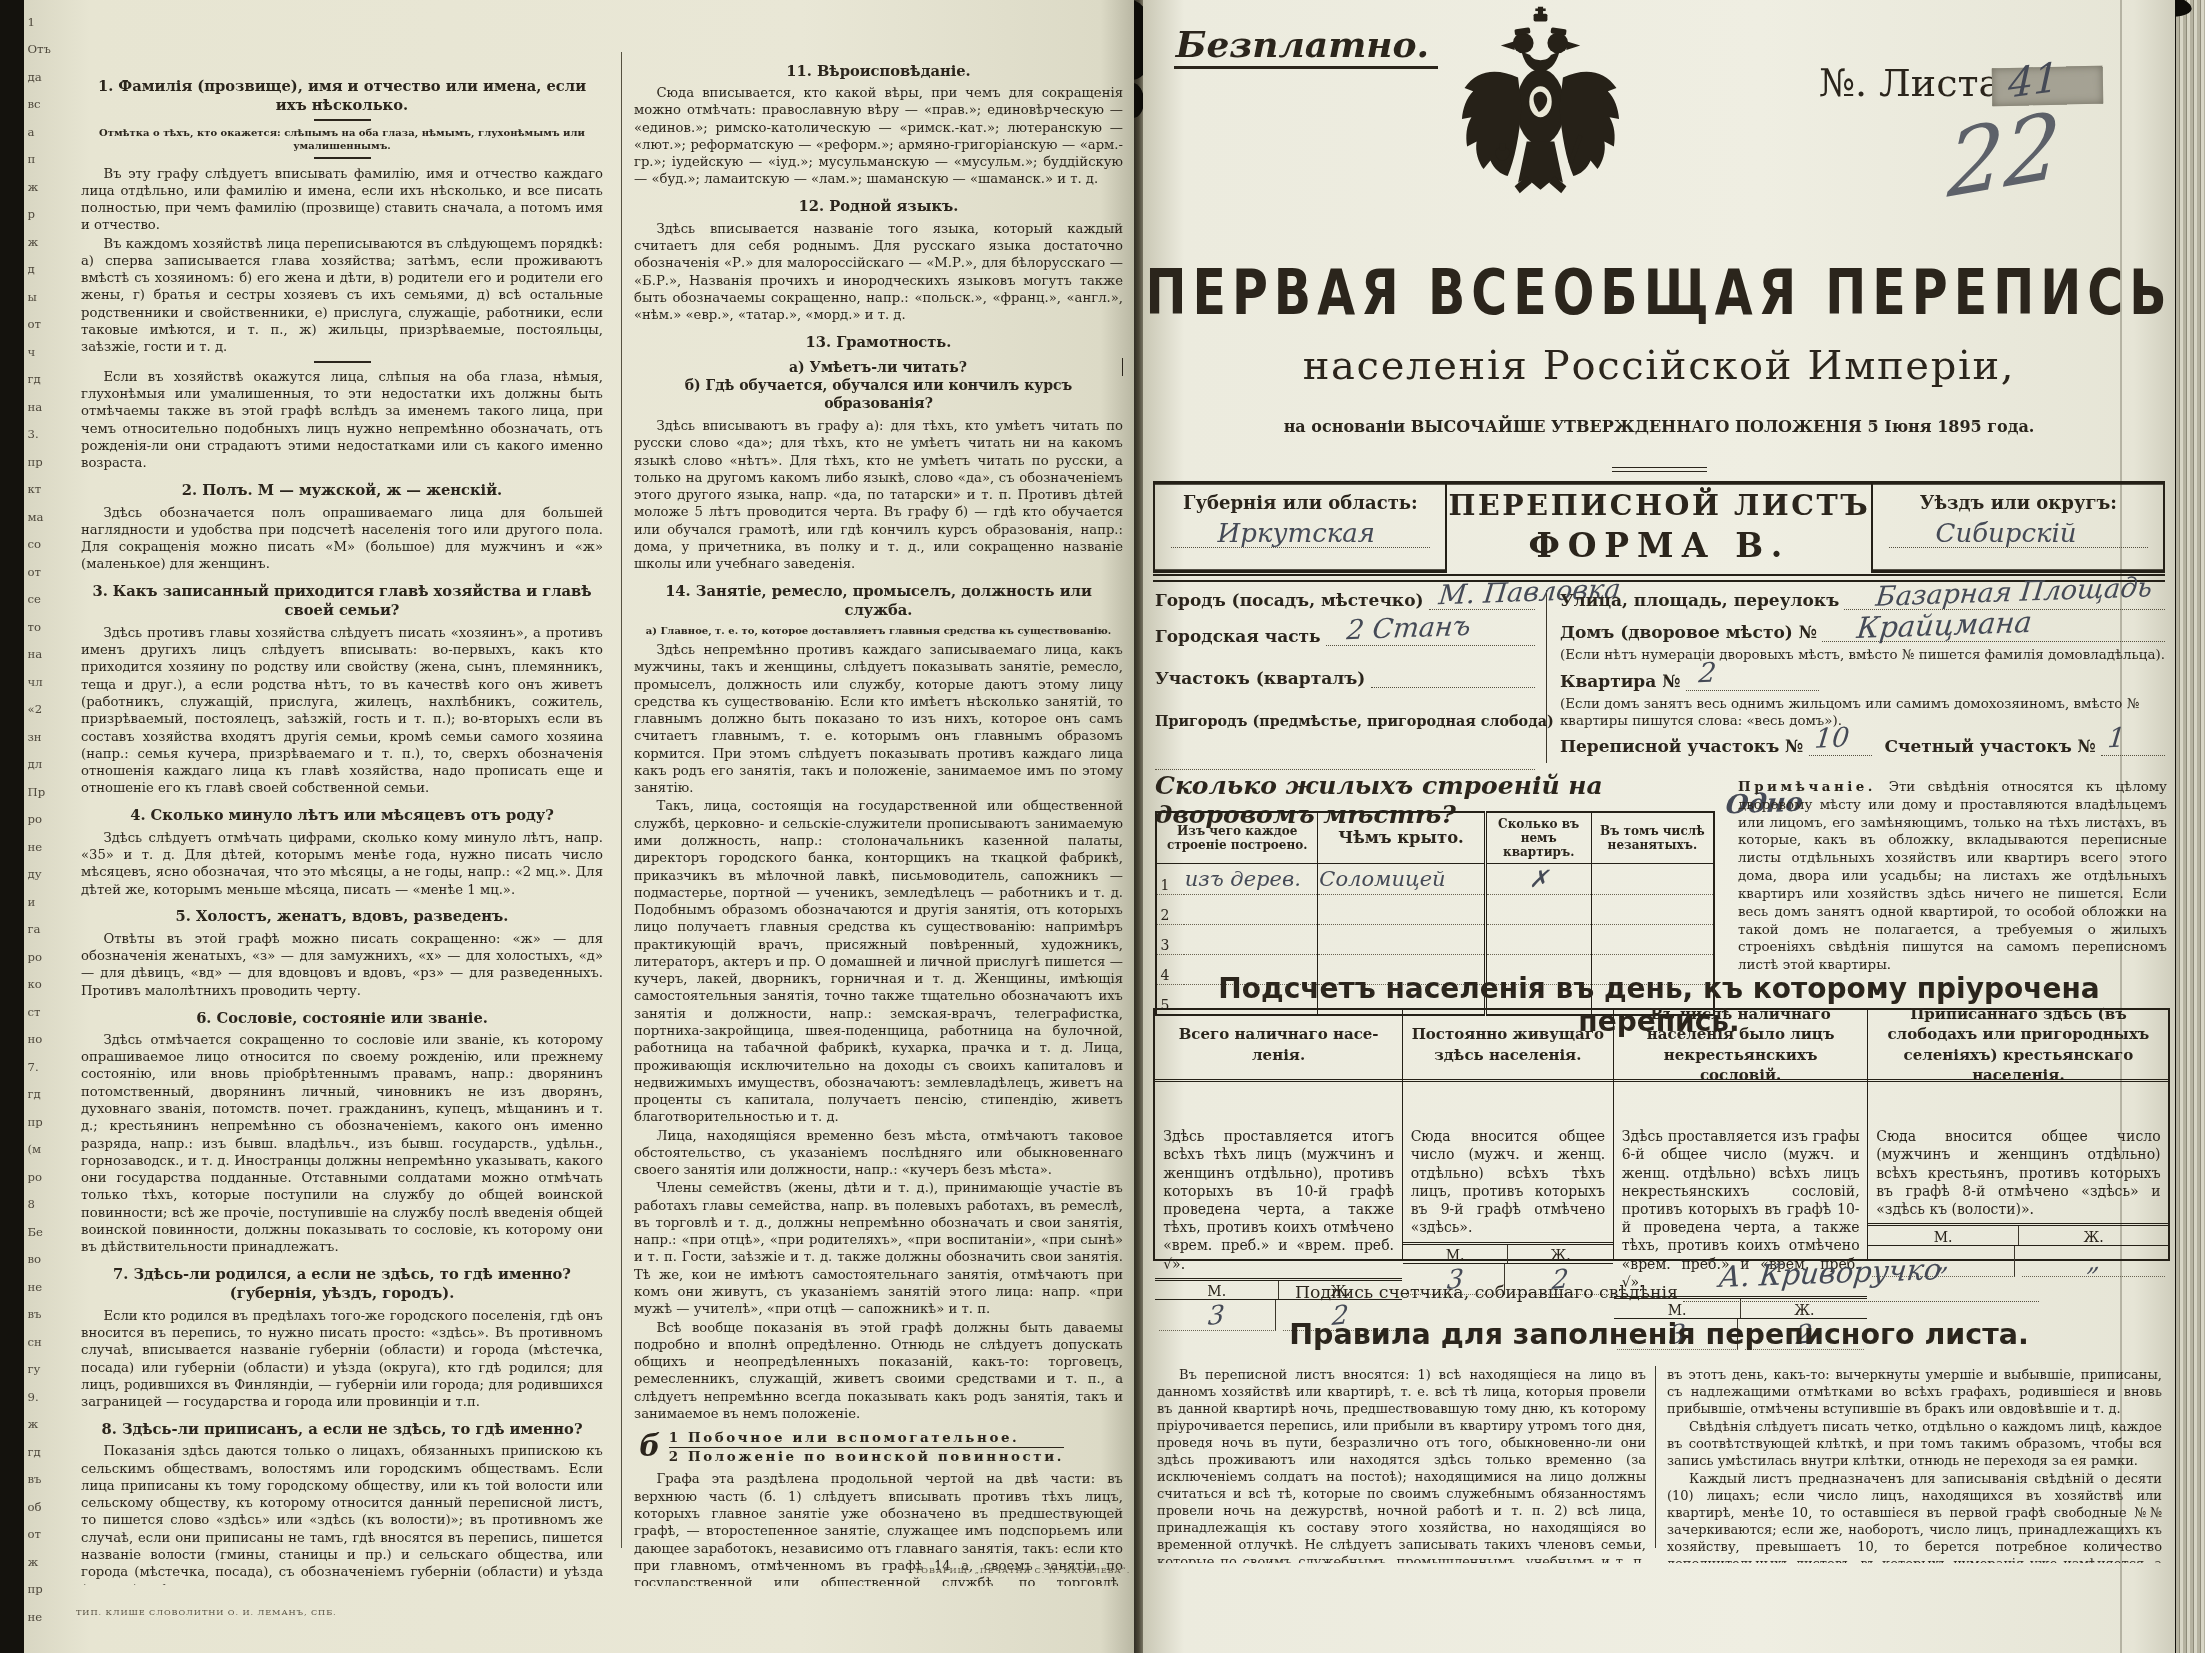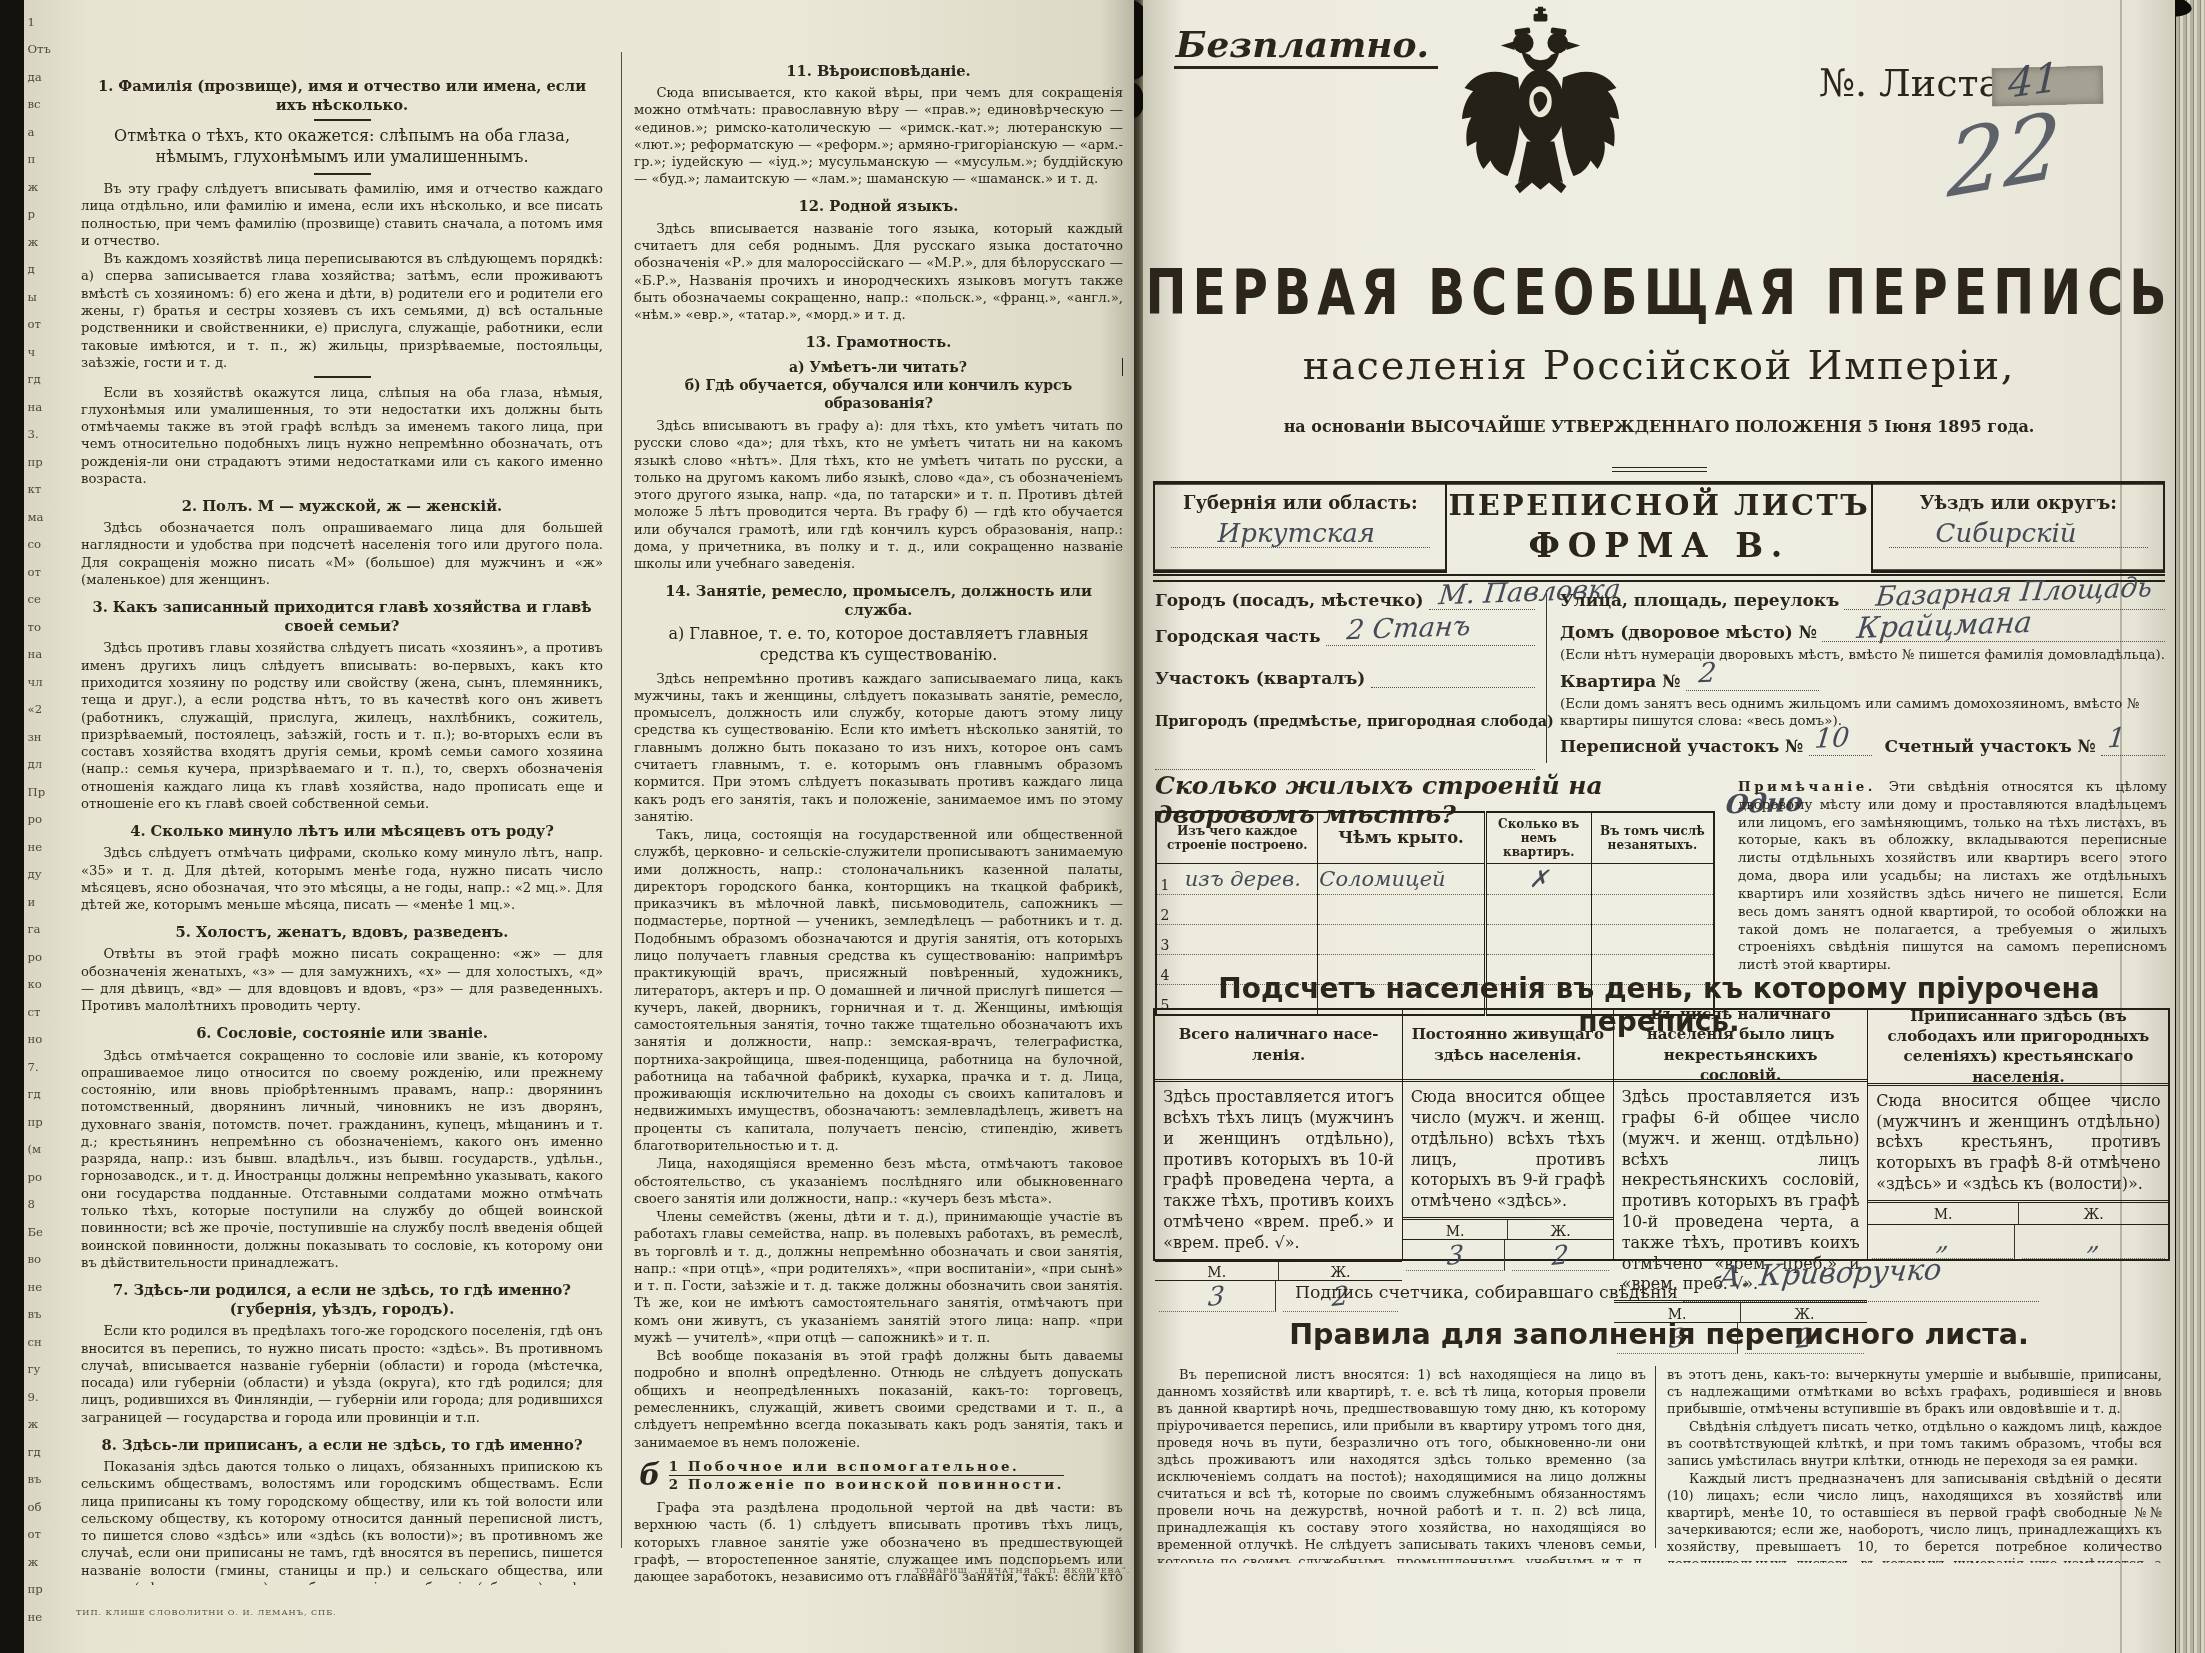--- a/index.html
+++ b/index.html
@@ -14,21 +14,21 @@
          background:repeating-linear-gradient(90deg,#b5b2a0 0 2.6px,#8e8b79 2.6px 4.3px,#d8d6c6 4.3px 7px);}
   .blob{position:absolute;background:#0e0d09;border-radius:40% 60% 55% 45%;}
   
   .edgecol{position:absolute;left:3.5px;top:8.6px;width:38px;font-size:11.7px;line-height:2.35;
            color:#4e483c;text-align:left;overflow:hidden;height:1626px;}
   .lcol{position:absolute;overflow:hidden;font-size:13.2px;line-height:1.31;text-align:justify;}
   .col1{left:57px;top:67px;width:522px;height:1518px;}
   .col2{left:610px;top:52px;width:489px;height:1534px;}
   .colsep{position:absolute;left:597px;top:52px;width:1.3px;height:1496px;background:#55503f;}
   .blk-h{font-weight:700;text-align:center;font-size:14.7px;line-height:1.3;margin:8.6px 3.5px 4.3px;text-indent:0;}
-  .blk-h2{font-weight:400;text-align:center;font-size:16px;line-height:1.3;margin:5.2px 1.7px 3.5px;text-indent:0;}
+  .blk-h2{font-weight:700;text-align:center;font-size:10px;line-height:1.3;margin:5.2px 1.7px 3.5px;text-indent:0;}
   .blk-p{text-indent:1.7em;margin:0 0 0.9px;}
   .blk-pn{text-indent:0;margin:0 0 0.9px;}
   .blk-rule{width:57px;border-top:2.2px solid #2b251c;margin:5.2px auto;}
   .blk-duo{display:flex;margin:7px 0 4.3px;font-weight:700;text-align:center;font-size:14px;line-height:1.3;flex-direction:column;}
   .blk-duo>div{flex:1;padding:0 5.2px;}
   .blk-duo>div:first-child{border-right:1.3px solid #2b251c;}
   .blk-brace{display:flex;align-items:center;margin:6px 0 4.3px;}
   .brace-b{font-size:29px;font-style:italic;margin:0 8.6px 0 5.2px;font-weight:700;}
   .brace-lines div{font-weight:700;letter-spacing:2.6px;font-size:13.4px;}
   .brace-lines div:first-child{border-bottom:1.3px solid #2b251c;}
@@ -80,21 +80,21 @@
   .bld .hand{font-size:21px;white-space:nowrap;}
   .note{position:absolute;left:595px;top:778px;width:429px;font-size:13.4px;line-height:1.33;text-align:justify;}
   .note .nl{letter-spacing:3.5px;font-weight:700;}
   .pophead{position:absolute;left:0;top:972px;width:100%;text-align:center;font-family:"DejaVu Sans",sans-serif;
            font-weight:bold;font-size:28px;}
   .pop{position:absolute;left:10.4px;top:1008px;width:1013px;height:249px;border:2.6px solid #242017;display:flex;}
   .pgroup{display:flex;flex-direction:column;border-left:1.7px solid #242017;}
   .pgroup:first-child{border-left:none;}
   .ptitle{min-height:62px;display:flex;align-items:center;justify-content:center;text-align:center;
           font-weight:700;font-size:15px;line-height:1.35;padding:3.5px 7px;border-bottom:3.5px double #242017;}
-  .pbody{flex:1;font-size:16px;line-height:1.3;text-align:justify;padding:5.2px 7.8px;border-bottom:3.5px double #242017;}
+  .pbody{flex:1;font-size:14px;line-height:1.3;text-align:justify;padding:5.2px 7.8px;border-bottom:3.5px double #242017;margin-top:40px;}
   .pmf{display:flex;height:26px;border-bottom:1.7px solid #242017;}
   .pmf div{flex:1;text-align:center;font-size:14px;padding-top:2.6px;}
   .pmf div:first-child{border-right:0.9px solid #3c372b;}
   .pvals{display:flex;height:42px;}
   .pvals div{flex:1;text-align:center;border-bottom:1.7px dotted #6a6452;margin:0 3.5px;position:relative;}
   .pvals div:first-child{border-right:0.9px solid #3c372b;}
   .pvals .hand{font-size:26px;display:inline-block;transform:rotate(-6deg) skewX(-10deg);}
   .sig{position:absolute;left:152px;top:1278px;width:744px;display:flex;align-items:flex-end;font-size:17.3px;justify-content:flex-end;}
   .rulesh{position:absolute;left:0;top:1318px;width:100%;text-align:center;font-family:"DejaVu Sans",sans-serif;
           font-weight:bold;font-size:28.5px;}

